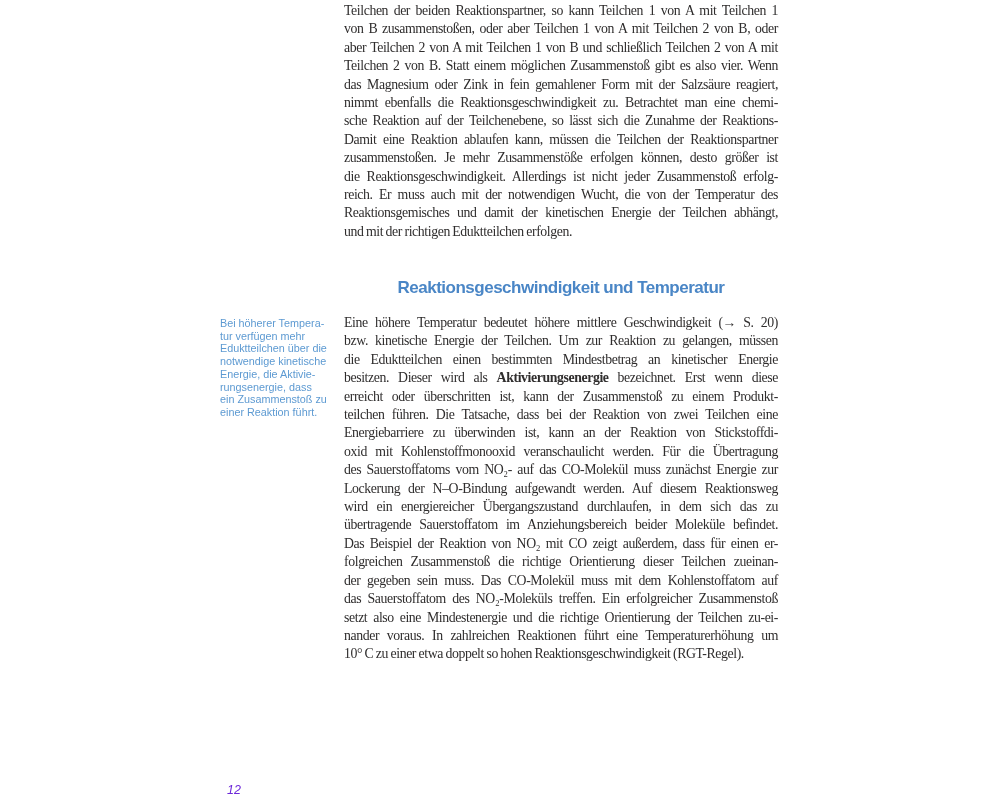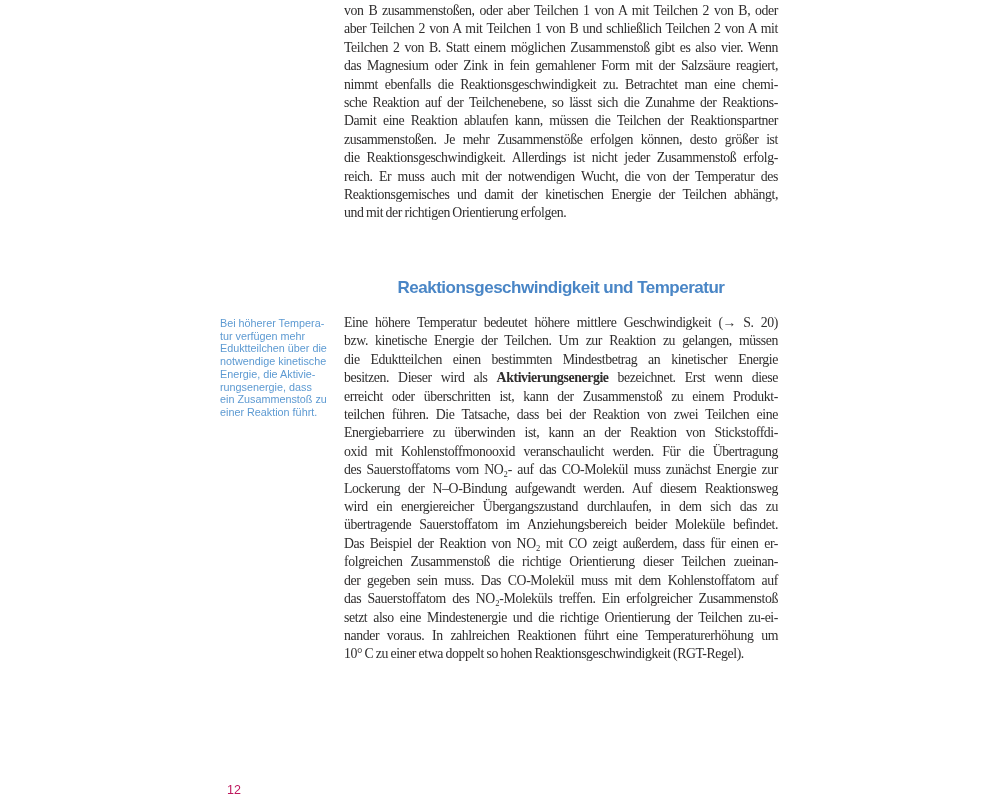--- a/index.html
+++ b/index.html
@@ -53,50 +53,52 @@
     line-height: 12.7px;
     color: #5d9ad2;
     white-space: pre-line;
   }
   .page-number {
     position: absolute;
     left: 227px;
     top: 783px;
     font-family: "Liberation Sans", sans-serif;
     font-size: 12.5px;
-    color: #be185d;
+    color: #6d28d9;
+    font-style: italic;
   }
 </style>
 </head>
 <body>
 
 <div class="page">
 
   <div class="margin-note">Bei höherer Tempera-
 tur verfügen mehr
 Eduktteilchen über die
 notwendige kinetische
 Energie, die Aktivie-
 rungsenergie, dass
 ein Zusammenstoß zu
 einer Reaktion führt.</div>
 
   <div class="bodytext para1">
+      <div class="tline">Teilchen der beiden Reaktionspartner, so kann Teilchen 1 von A mit Teilchen 1</div>
       <div class="tline">von B zusammenstoßen, oder aber Teilchen 1 von A mit Teilchen 2 von B, oder</div>
       <div class="tline">aber Teilchen 2 von A mit Teilchen 1 von B und schließlich Teilchen 2 von A mit</div>
       <div class="tline">Teilchen 2 von B. Statt einem möglichen Zusammenstoß gibt es also vier. Wenn</div>
       <div class="tline">das Magnesium oder Zink in fein gemahlener Form mit der Salzsäure reagiert,</div>
       <div class="tline">nimmt ebenfalls die Reaktionsgeschwindigkeit zu. Betrachtet man eine chemi-</div>
       <div class="tline">sche Reaktion auf der Teilchenebene, so lässt sich die Zunahme der Reaktions-</div>
       <div class="tline">Damit eine Reaktion ablaufen kann, müssen die Teilchen der Reaktionspartner</div>
       <div class="tline">zusammenstoßen. Je mehr Zusammenstöße erfolgen können, desto größer ist</div>
       <div class="tline">die Reaktionsgeschwindigkeit. Allerdings ist nicht jeder Zusammenstoß erfolg-</div>
       <div class="tline">reich. Er muss auch mit der notwendigen Wucht, die von der Temperatur des</div>
       <div class="tline">Reaktionsgemisches und damit der kinetischen Energie der Teilchen abhängt,</div>
-      <div class="tline last">und mit der richtigen Orientierung erfolgen.</div>
+      <div class="tline last">und mit der richtigen Eduktteilchen erfolgen.</div>
     </div>
 
   <h2 class="heading">Reaktionsgeschwindigkeit und Temperatur</h2>
 
   <div class="bodytext para2">
     <div>
         <div class="tline">Eine höhere Temperatur bedeutet höhere mittlere Geschwindigkeit (→ S. 20)</div>
         <div class="tline">bzw. kinetische Energie der Teilchen. Um zur Reaktion zu gelangen, müssen</div>
         <div class="tline">die Eduktteilchen einen bestimmten Mindestbetrag an kinetischer Energie</div>
       </div>

